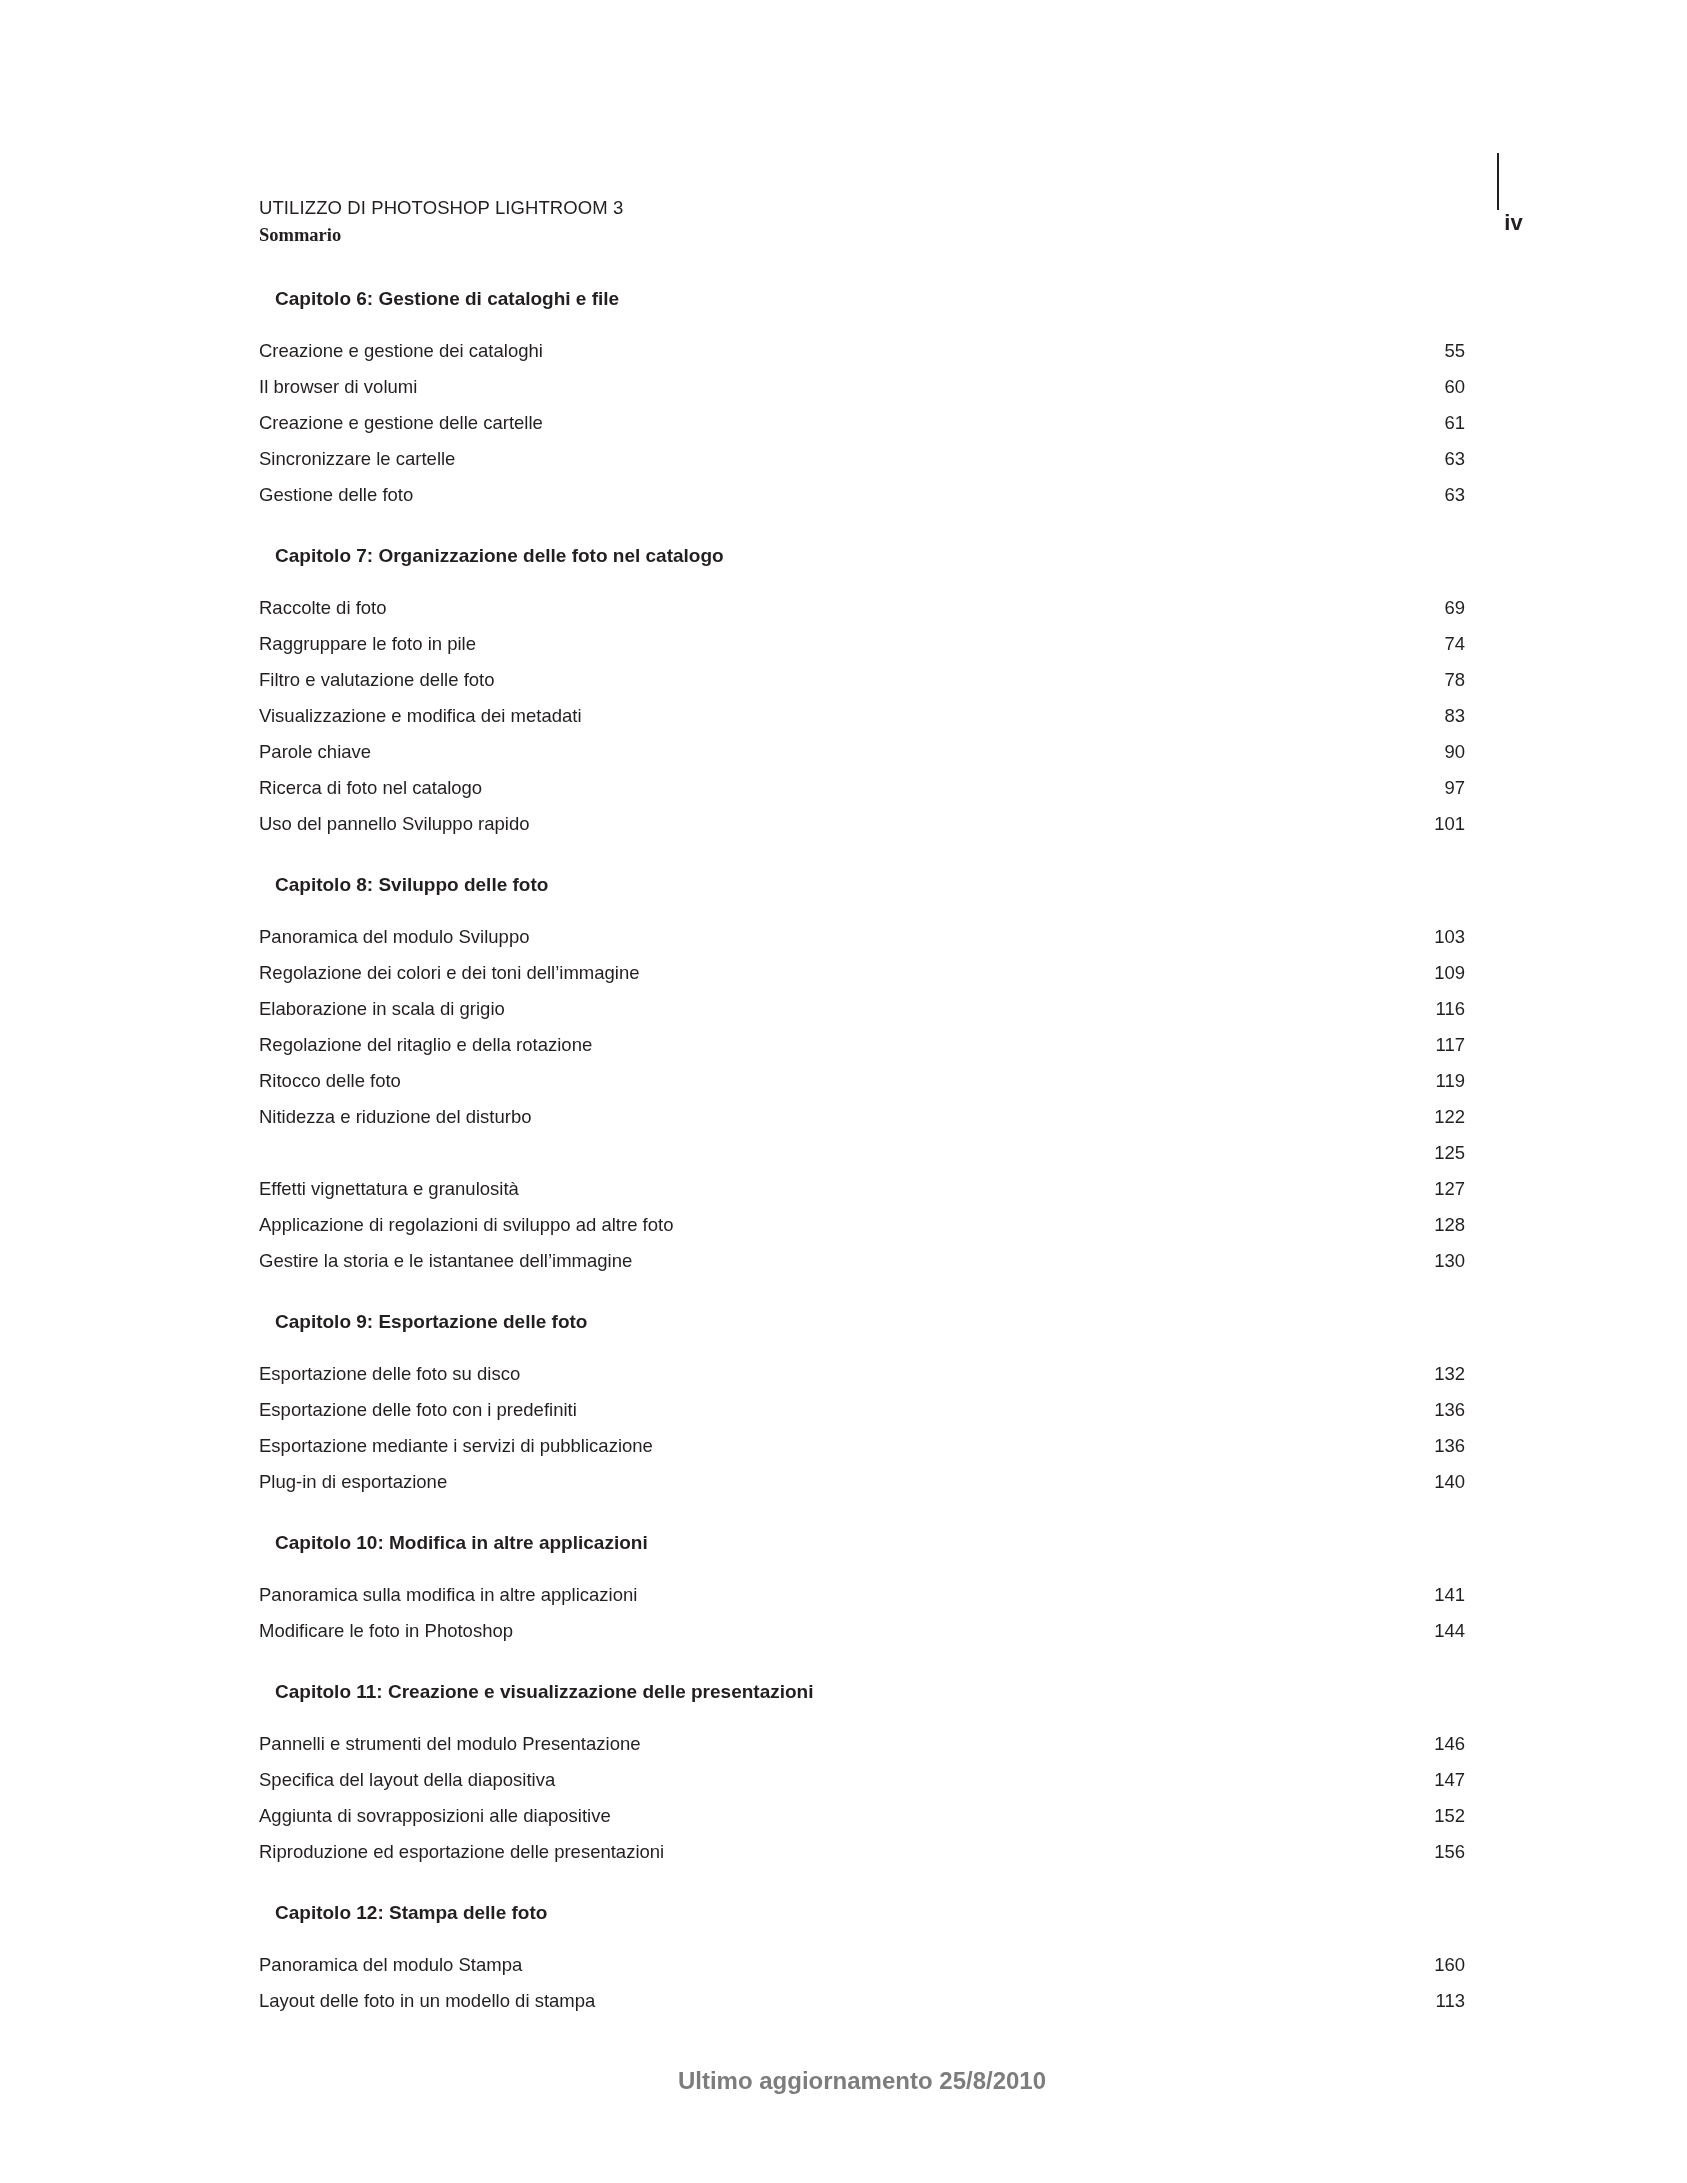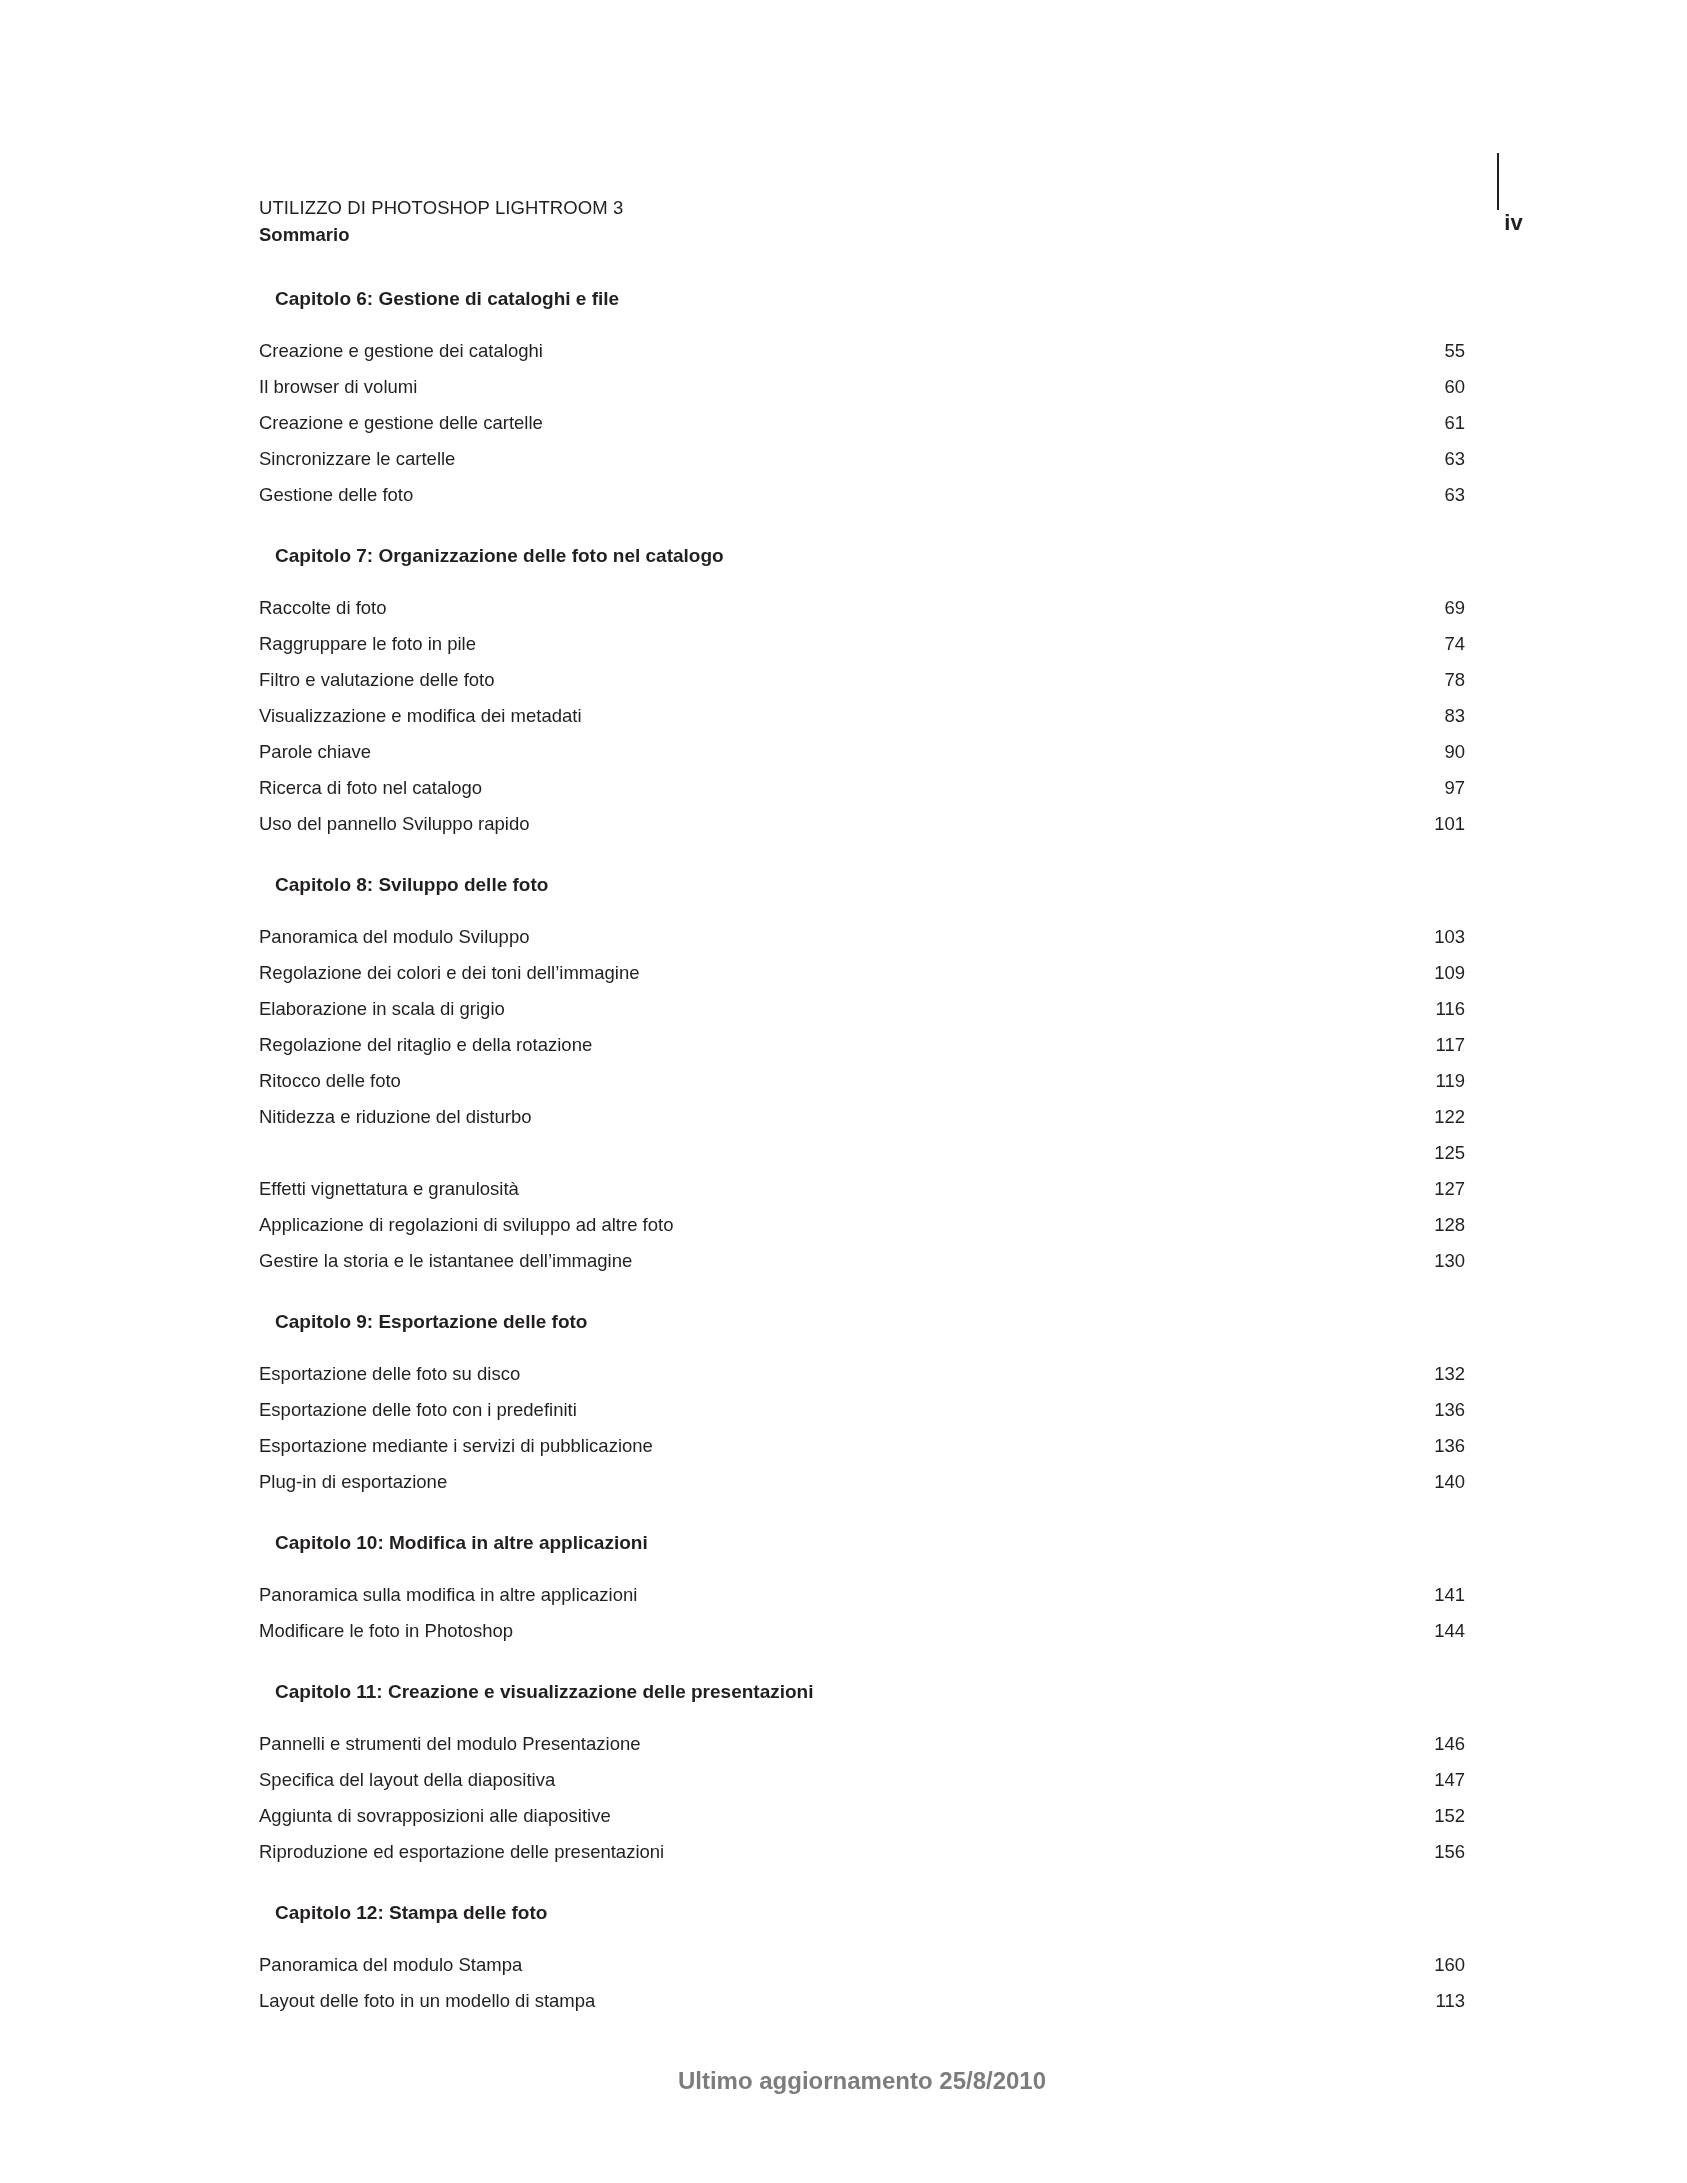--- a/index.html
+++ b/index.html
@@ -28,20 +28,21 @@
     line-height:26.5px;
     letter-spacing:0.1px;
     font-weight:400;
     white-space:nowrap;
   }
   .doc-section{
     font-size:18.5px;
     line-height:26.5px;
     font-weight:700;
     white-space:nowrap;
+    font-family:Liberation Serif, serif;
   }
   .header-right{
     position:absolute;
     left:1497px;
     top:153px;
     display:flex;
     align-items:flex-start;
     flex-direction:column;
   }
   .vline{

